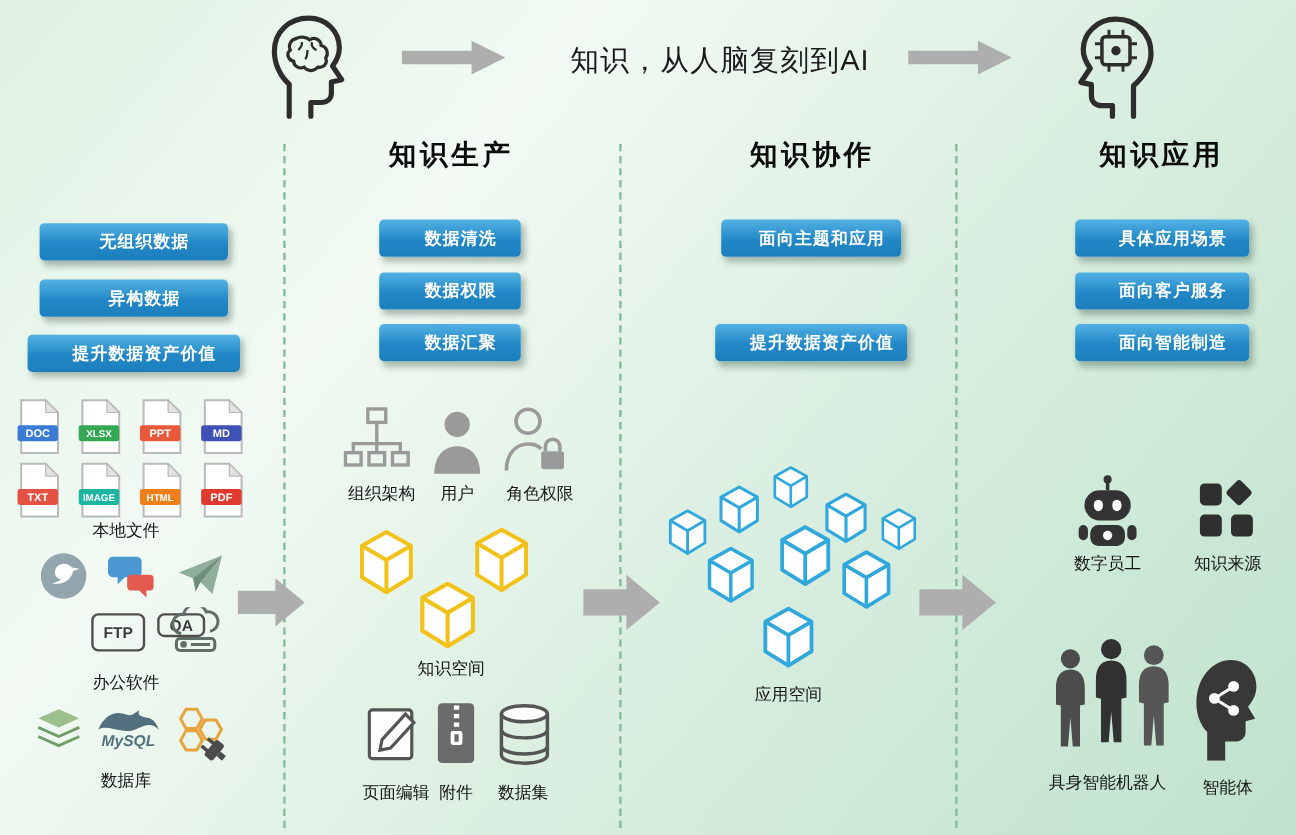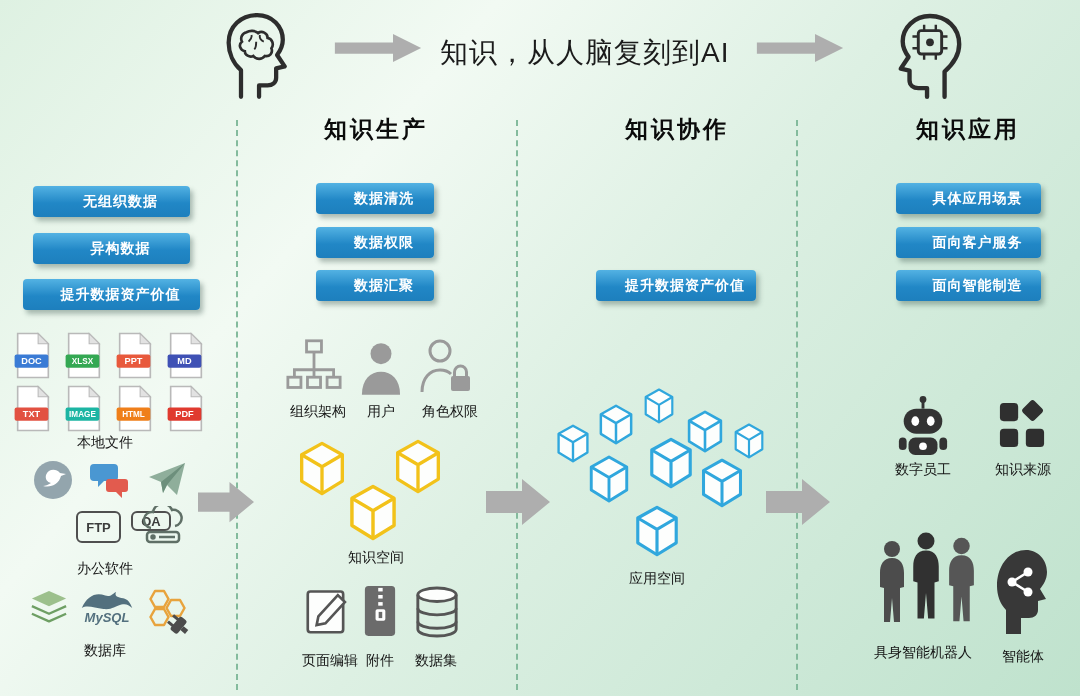--- a/index.html
+++ b/index.html
@@ -1,22 +1,22 @@
 <!DOCTYPE html>
 <html><head>
 <meta charset="utf-8">
 <style>
   * { margin:0; padding:0; box-sizing:border-box; }
   html,body { background:#fff; }
   body { font-family:"Liberation Sans","DejaVu Sans",sans-serif; }
   .stage { position:relative; width:1080px; height:696px; overflow:hidden;
     background:linear-gradient(130deg,#def1e2 0%,#f2faf3 30%,#ddf0e3 55%,#bfe2cd 100%); }
   .abs { position:absolute; }
-  .header-title { position:absolute; left:440px; top:34px; width:320px; 
-    font-size:28px; color:#1b1b1b; letter-spacing:1px; }
+  .header-title { position:absolute; left:440px; top:34px; width:320px; text-align:center;
+    font-size:24px; color:#1b1b1b; letter-spacing:1px; }
   .col-title { position:absolute; top:114px; height:32px; width:160px; text-align:center;
     font-size:23px; font-weight:bold; color:#0b0b0b; letter-spacing:3px; }
   .btn { position:absolute; height:31px; border-radius:4px; display:flex; align-items:center;
     justify-content:center; color:#fff; font-size:14px; font-weight:bold; letter-spacing:1px;
     background:linear-gradient(180deg,#53b2e3 0%,#2187c6 55%,#1d7fbd 100%);
     box-shadow:3px 4px 5px rgba(40,70,60,.35);padding-left:18px; }
   .divider { position:absolute; top:120px; height:570px; width:0; border-left:2px dashed #84bb9d; }
   .lbl { position:absolute; font-size:14px; color:#151515; text-align:center; font-weight:500; }
   .cube { position:absolute; }
   .cube svg, .icn svg { width:100%; height:100%; display:block; }
@@ -83,20 +83,21 @@
   <div class="col-title" style="left:888px">知识应用</div>
 
   <div class="btn" style="left:33px;top:186px;width:157px">无组织数据</div>
   <div class="btn" style="left:33px;top:233px;width:157px">异构数据</div>
   <div class="btn" style="left:23px;top:279px;width:177px">提升数据资产价值</div>
 
   <div class="btn" style="left:316px;top:183px;width:118px">数据清洗</div>
   <div class="btn" style="left:316px;top:227px;width:118px">数据权限</div>
   <div class="btn" style="left:316px;top:270px;width:118px">数据汇聚</div>
 
+  <div class="btn" style="left:601px;top:183px;width:150px">面向主题和应用</div>
   <div class="btn" style="left:596px;top:270px;width:160px">提升数据资产价值</div>
 
   <div class="btn" style="left:896px;top:183px;width:145px">具体应用场景</div>
   <div class="btn" style="left:896px;top:227px;width:145px">面向客户服务</div>
   <div class="btn" style="left:896px;top:270px;width:145px">面向智能制造</div>
 
   <div id="files-grid">
       <div class="file-icon">
         <svg viewBox="0 0 38 46">
           <path d="M4 1.5 h20 l10 10 V44.5 H4 z" fill="#fff" stroke="#b9b9b9" stroke-width="1.6"></path>

